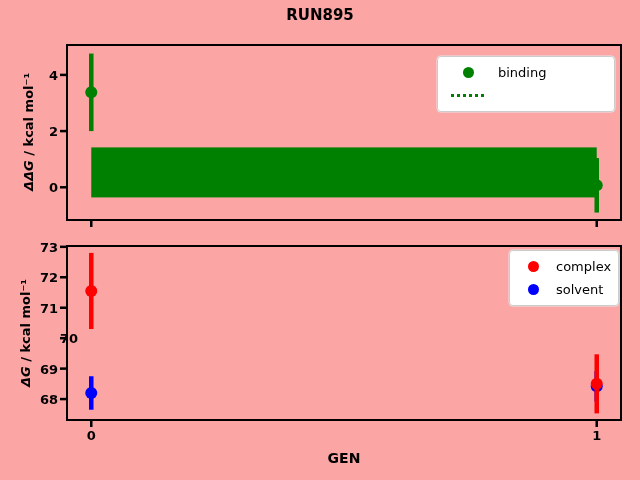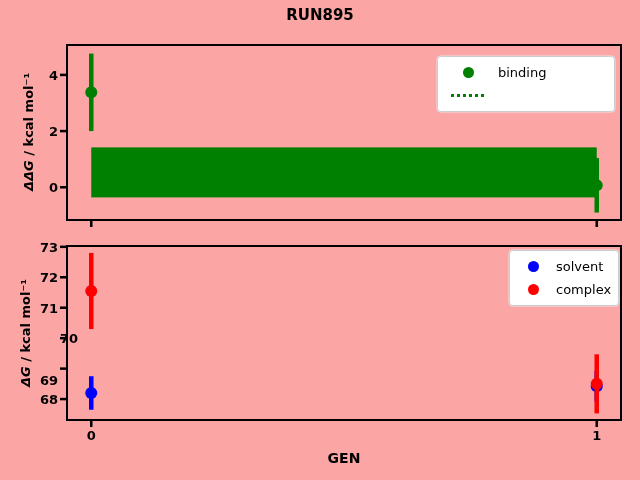--- a/index.html
+++ b/index.html
@@ -87,21 +87,21 @@
 
   <div class="ylabel" id="ylabel-1"><span class="math">ΔG</span><span> / kcal mol⁻¹</span></div>
 
   <div class="xlabel">GEN</div>
 
   <span class="ticklabel y" style="left: 58px; top: 187.286px;">0</span>
   <span class="ticklabel y" style="left: 58px; top: 131.095px;">2</span>
   <span class="ticklabel y" style="left: 58px; top: 74.9048px;">4</span>
 
   <span class="ticklabel y" style="left: 58px; top: 399.076px;">68</span>
-  <span class="ticklabel y" style="left: 58px; top: 368.626px; margin-top: 11px;">69</span>
+  <span class="ticklabel y" style="left: 58px; top: 368.626px;">69</span>
   <span class="ticklabel y" style="left: 58px; top: 338.176px; margin-left: 20px;">70</span>
   <span class="ticklabel y" style="left: 58px; top: 307.727px;">71</span>
   <span class="ticklabel y" style="left: 58px; top: 277.277px;">72</span>
   <span class="ticklabel y" style="left: 58px; top: 246.827px;">73</span>
 
   <span class="ticklabel x" style="left: 91.2727px; top: 429px;">0</span>
   <span class="ticklabel x" style="left: 596.727px; top: 429px;">1</span>
 
   <div class="legend legend-top" id="legend-top">
     <div class="legend-row">
@@ -113,25 +113,25 @@
     <div class="legend-row">
       <span class="legend-swatch">
           <span class="dotted-line" id="sw-0-1" style="background: repeating-linear-gradient(90deg, rgb(0, 128, 0) 0px, rgb(0, 128, 0) 3px, transparent 3px, transparent 6px);"></span>
         </span>
     </div>
   </div>
 
   <div class="legend legend-bottom" id="legend-bottom">
     <div class="legend-row">
       <span class="legend-swatch">
+          <span class="dot" id="sw-1-1" style="background: rgb(255, 0, 0);"></span>
+        </span>
+      <span class="legend-label">complex</span>
+    </div>
+    <div class="legend-row">
+      <span class="legend-swatch">
           <span class="dot" id="sw-1-0" style="background: rgb(0, 0, 255);"></span>
         </span>
       <span class="legend-label">solvent</span>
-    </div>
-    <div class="legend-row">
-      <span class="legend-swatch">
-          <span class="dot" id="sw-1-1" style="background: rgb(255, 0, 0);"></span>
-        </span>
-      <span class="legend-label">complex</span>
     </div>
   </div>
 
 </div>
 
 </body></html>

